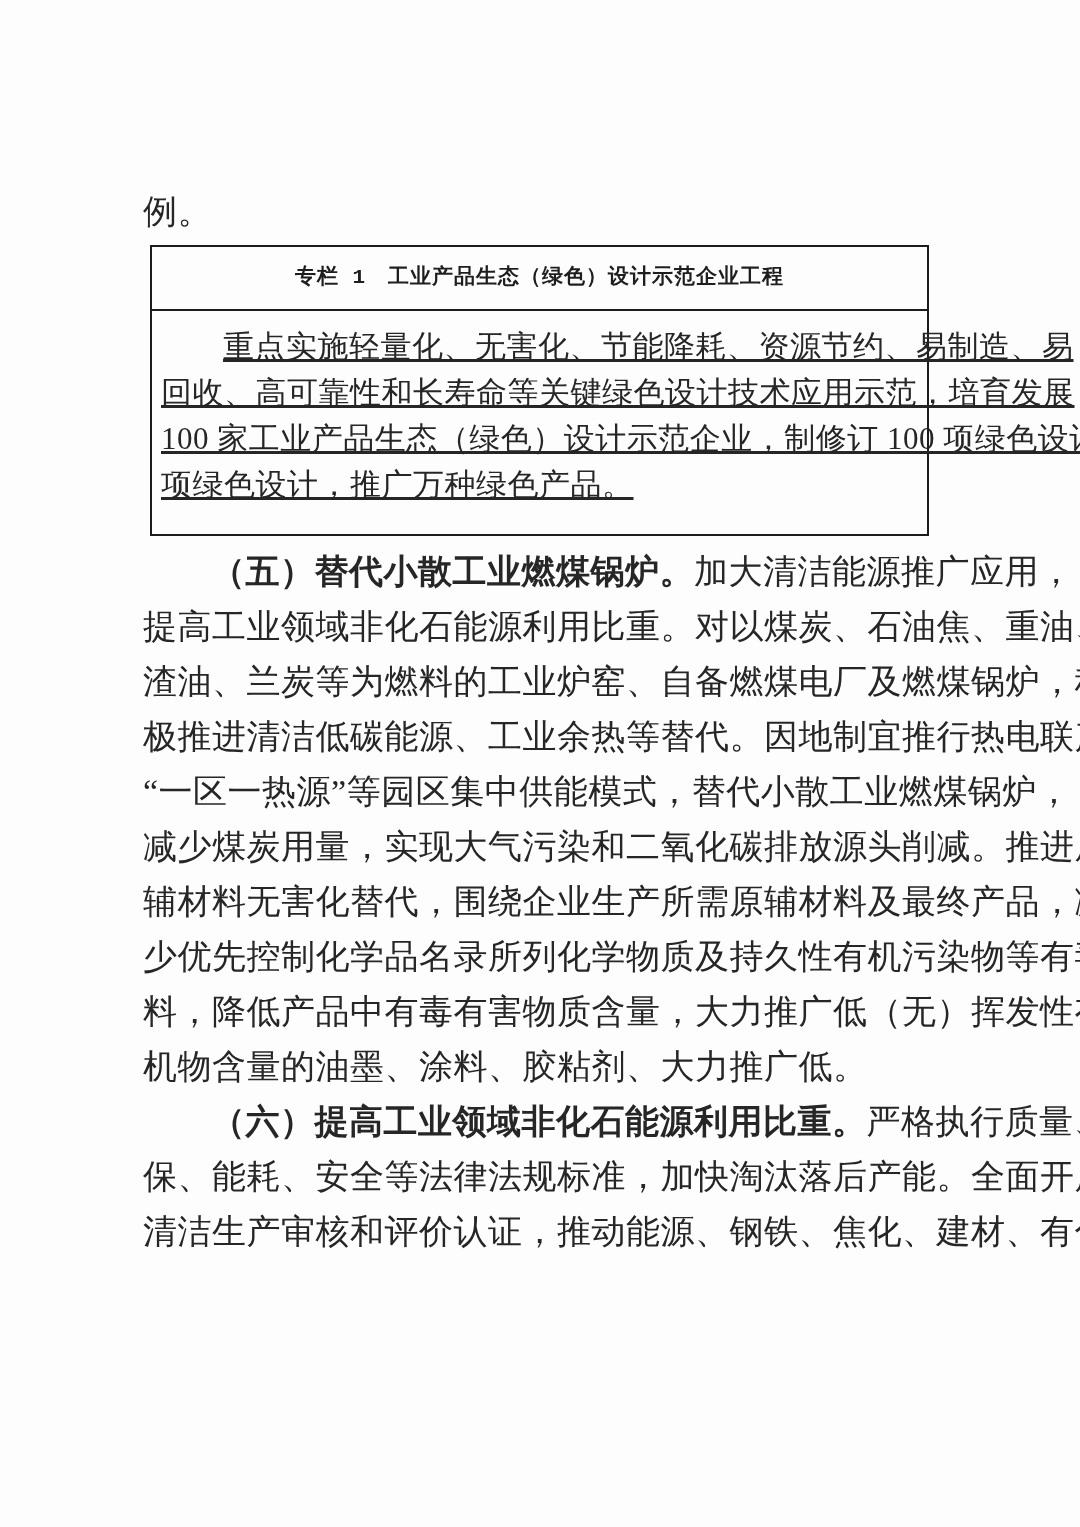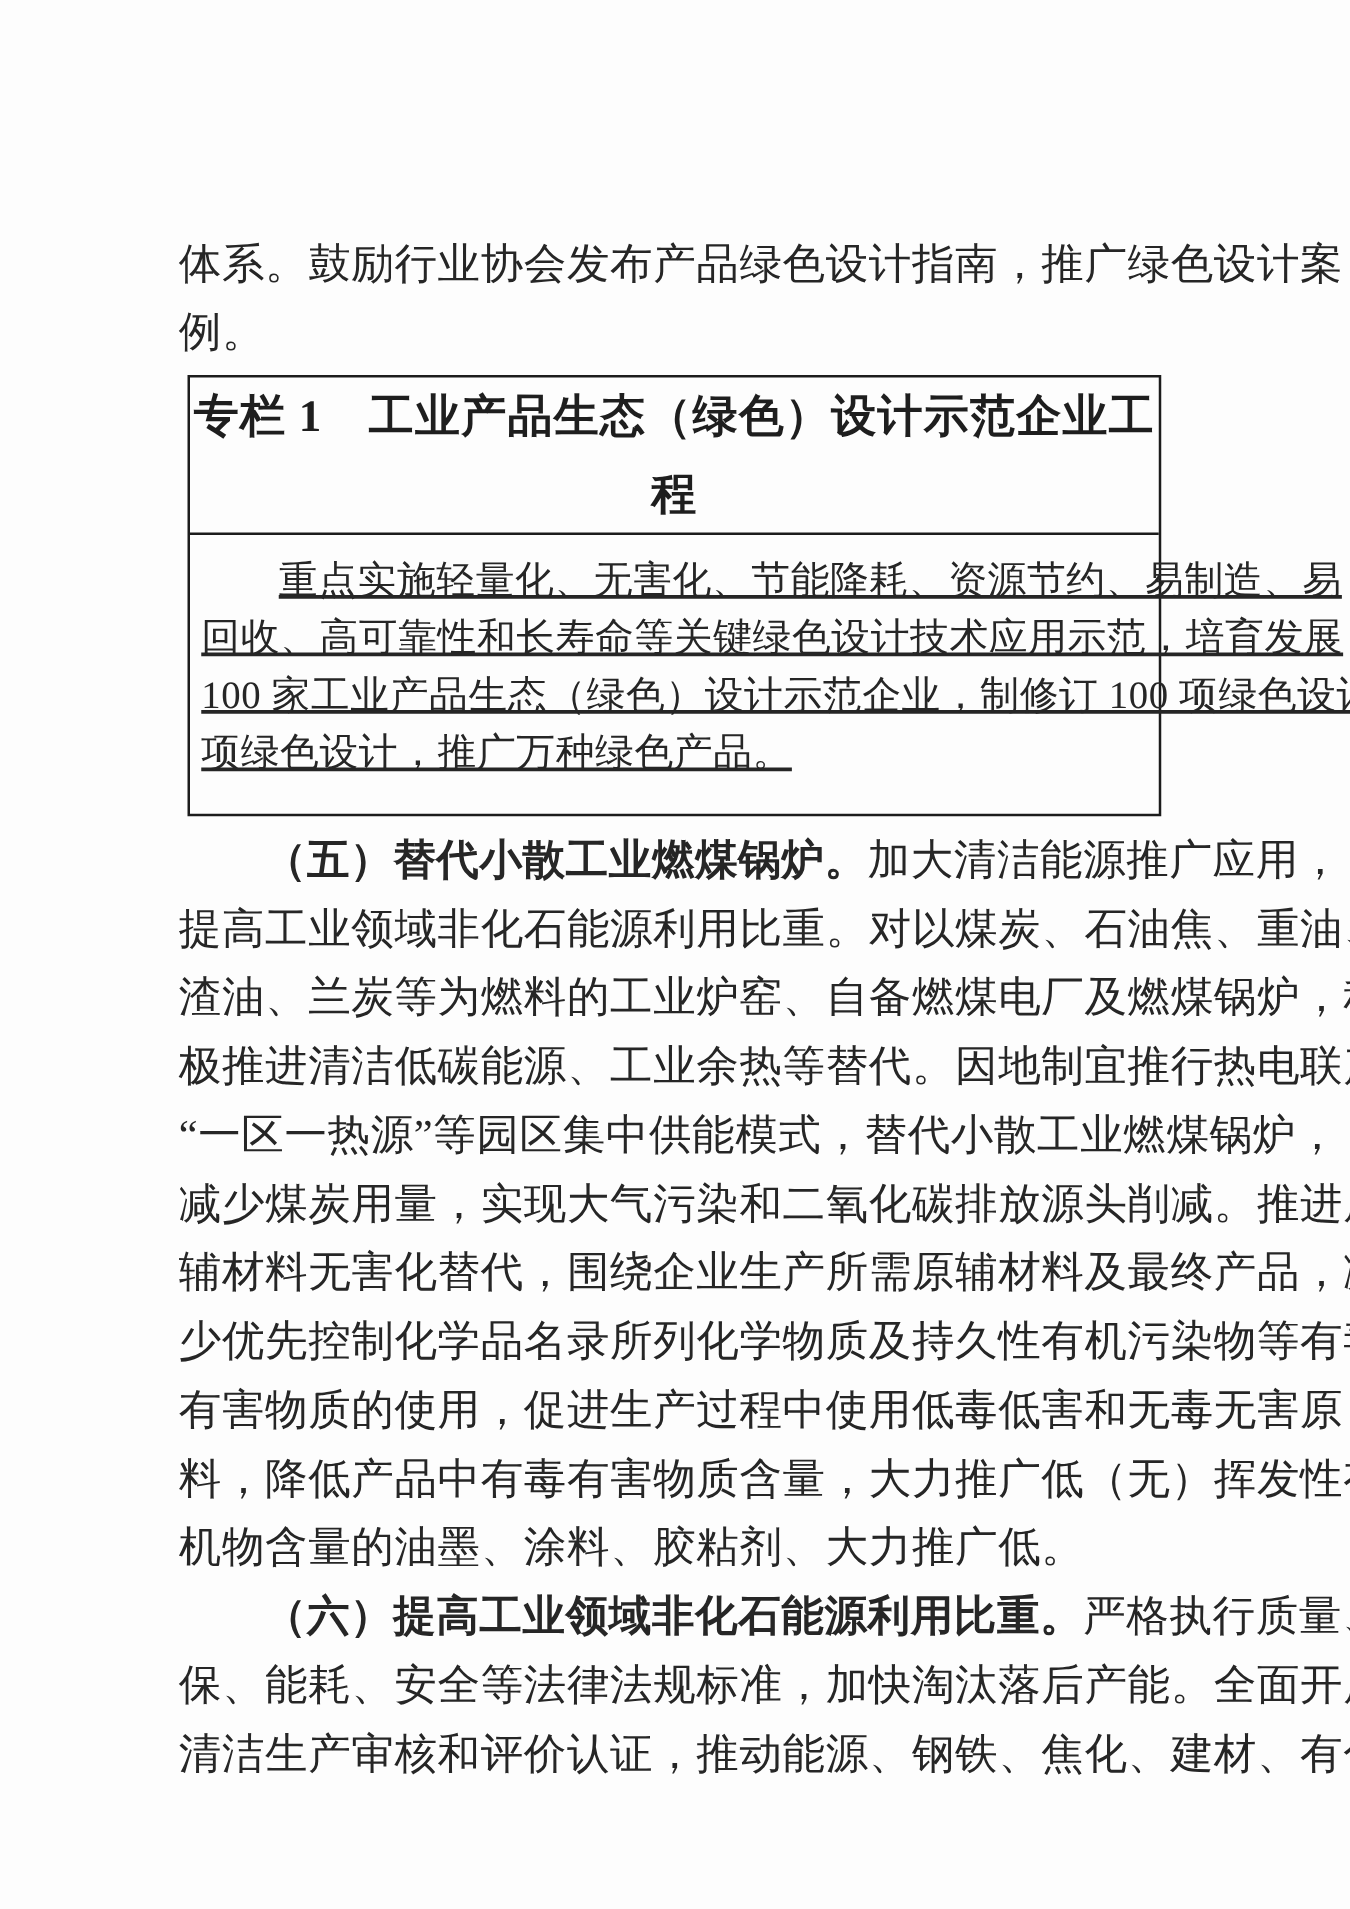--- a/index.html
+++ b/index.html
@@ -35,23 +35,23 @@
   .callout-box {
     margin: 6px 8px 0 7px;
     border: 2px solid #1c1c1c;
     background: #fdfdfd;
   }
   .callout-box .box-header {
     border-bottom: 2px solid #1c1c1c;
     padding: 0;
   }
   .box-title {
-    font-family: Liberation Serif, serif;
+    font-family: Liberation Mono, monospace;
     font-weight: bold;
-    font-size: 36px;
+    font-size: 21px;
     line-height: 62px;
     text-align: center;
     color: #1e1e1e;
     letter-spacing: 1px;
   }
   .box-body {
     padding: 13px 8px 26px 9px;
   }
   .box-line {
     font-size: 31px;
@@ -67,21 +67,20 @@
 
   .para { margin-top: 8px; }
   .para-cont { margin-top: 0; }
 </style>
 </head>
 <body>
 
 <div class="page">
 
   <div>
-    <div class="line">体系。鼓励行业协会发布产品绿色设计指南，推广绿色设计案</div>
     <div class="line line--flush">例。</div>
   </div>
 
   <div class="callout-box">
     <div class="box-header">
       <div class="box-title">专栏 1　工业产品生态（绿色）设计示范企业工程</div>
     </div>
     <div class="box-body">
       <div class="box-line indent">重点实施轻量化、无害化、节能降耗、资源节约、易制造、易</div>
       <div class="box-line">回收、高可靠性和长寿命等关键绿色设计技术应用示范，培育发展</div>
@@ -92,21 +91,20 @@
 
   <div class="para">
     <div class="line indent"><span class="bold">（五）替代小散工业燃煤锅炉。</span><span>加大清洁能源推广应用，</span></div>
     <div class="line">提高工业领域非化石能源利用比重。对以煤炭、石油焦、重油、</div>
     <div class="line">渣油、兰炭等为燃料的工业炉窑、自备燃煤电厂及燃煤锅炉，积</div>
     <div class="line">极推进清洁低碳能源、工业余热等替代。因地制宜推行热电联产</div>
     <div class="line">“一区一热源”等园区集中供能模式，替代小散工业燃煤锅炉，</div>
     <div class="line">减少煤炭用量，实现大气污染和二氧化碳排放源头削减。推进原</div>
     <div class="line">辅材料无害化替代，围绕企业生产所需原辅材料及最终产品，减</div>
     <div class="line">少优先控制化学品名录所列化学物质及持久性有机污染物等有毒</div>
-    <div class="line">有害物质的使用，促进生产过程中使用低毒低害和无毒无害原</div>
     <div class="line">料，降低产品中有毒有害物质含量，大力推广低（无）挥发性有</div>
     <div class="line line--flush">机物含量的油墨、涂料、胶粘剂、大力推广低。</div>
   </div>
 
   <div class="para-cont">
     <div class="line indent"><span class="bold">（六）提高工业领域非化石能源利用比重。</span><span>严格执行质量、环</span></div>
     <div class="line">保、能耗、安全等法律法规标准，加快淘汰落后产能。全面开展</div>
     <div class="line">清洁生产审核和评价认证，推动能源、钢铁、焦化、建材、有色</div>
   </div>
 

